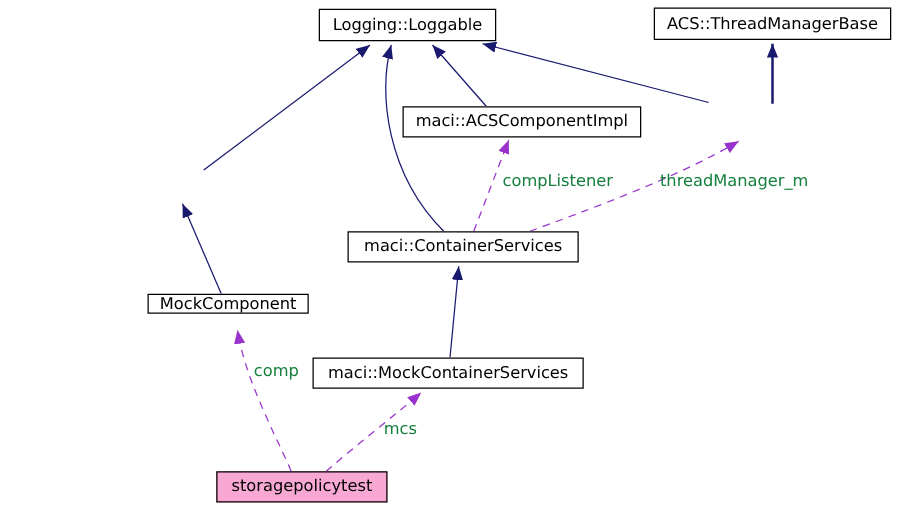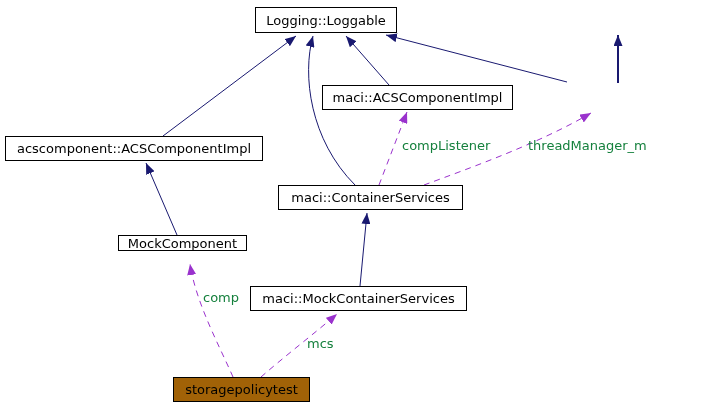--- a/index.html
+++ b/index.html
@@ -24,21 +24,21 @@
     color: #000000;
     font-size: 13px;
     line-height: 1;
     display: flex;
     align-items: center;
     justify-content: center;
     white-space: nowrap;
     cursor: pointer;
   }
   .node.current {
-    background: #a16207;
+    background: #f9a8d4;
   }
   .edge-label {
     position: absolute;
     font-size: 13px;
     color: #15803d;
     white-space: nowrap;
     line-height: 1;
   }
 </style>
 </head>
@@ -65,25 +65,25 @@
     <path d="M 360,286 L 367,213" stroke="#191970" stroke-width="1" fill="none" marker-end="url(#arrow-blue)"></path>
 
     <path d="M 379,185 L 407,112" stroke="#9a32cd" stroke-width="1" fill="none" stroke-dasharray="6,5" marker-end="url(#arrow-purple)"></path>
     <path d="M 424,185 C 470,168 540,143 591,113" stroke="#9a32cd" stroke-width="1" fill="none" stroke-dasharray="6,5" marker-end="url(#arrow-purple)"></path>
     <path d="M 233,377 C 219,345 196,303 190,264" stroke="#9a32cd" stroke-width="1" fill="none" stroke-dasharray="6,5" marker-end="url(#arrow-purple)"></path>
     <path d="M 261,377 C 285,356 315,333 337,314" stroke="#9a32cd" stroke-width="1" fill="none" stroke-dasharray="6,5" marker-end="url(#arrow-purple)"></path>
   </svg>
 
   <div class="node" style="left:255px; top:7px;  width:142px; height:26px;">Logging::Loggable</div>
 
+  <div class="node" style="left:523px; top:6px;  width:190px; height:26px;">ACS::ThreadManagerBase</div>
 
   <div class="node" style="left:322px; top:85px; width:191px; height:25px;">maci::ACSComponentImpl</div>
 
 
-  <div class="node" style="left:5px;   top:136px; width:258px; height:25px;">acscomponent::ACSComponentImpl</div>
 
   <div class="node" style="left:278px; top:185px; width:185px; height:25px;">maci::ContainerServices</div>
 
   <div class="node" style="left:118px; top:235px; width:129px; height:16px;">MockComponent</div>
 
   <div class="node" style="left:250px; top:286px; width:217px; height:25px;">maci::MockContainerServices</div>
 
   <div class="node current" style="left:173px; top:377px; width:137px; height:25px;">storagepolicytest</div>
 
   <span class="edge-label" style="left:402px; top:139px;">compListener</span>

